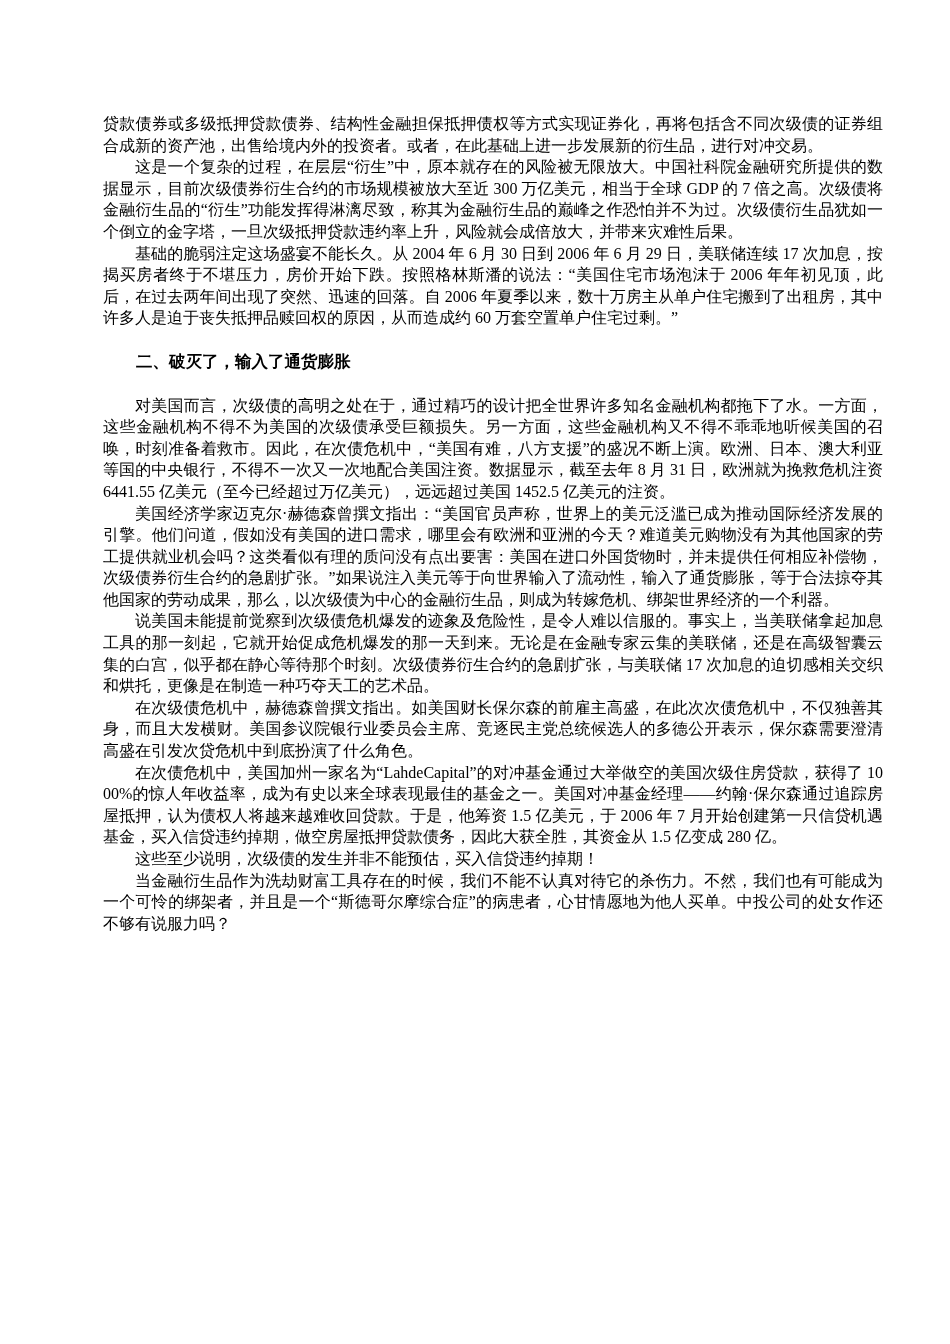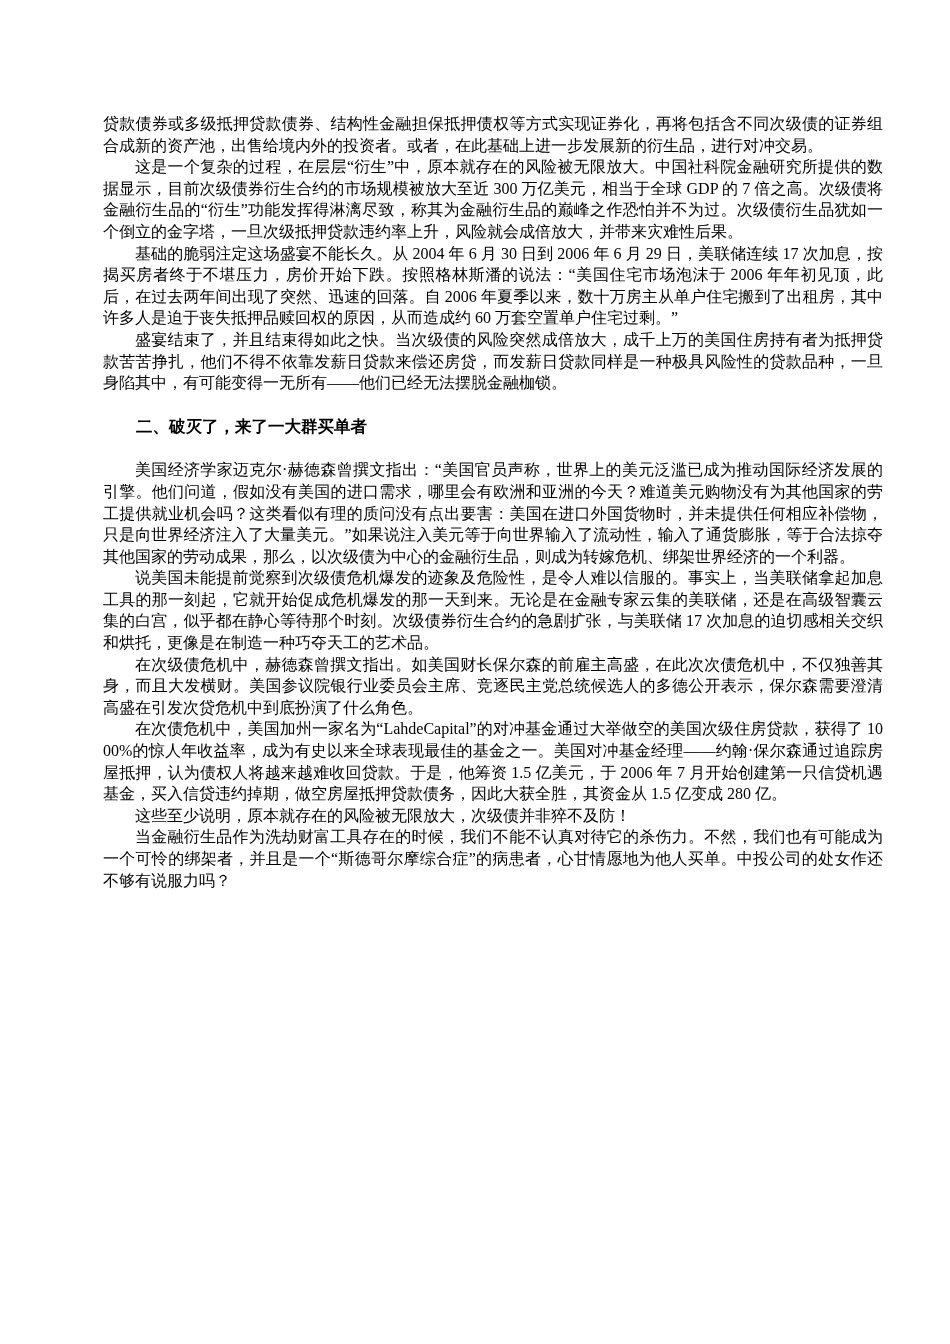--- a/index.html
+++ b/index.html
@@ -45,22 +45,22 @@
   }
 </style>
 </head>
 <body>
 
 <div class="page">
   <div class="doc-body" id="doc-body">
       <p class="para no-indent">贷款债券或多级抵押贷款债券、结构性金融担保抵押债权等方式实现证券化，再将包括含不同次级债的证券组合成新的资产池，出售给境内外的投资者。或者，在此基础上进一步发展新的衍生品，进行对冲交易。</p>
       <p class="para">这是一个复杂的过程，在层层“衍生”中，原本就存在的风险被无限放大。中国社科院金融研究所提供的数据显示，目前次级债券衍生合约的市场规模被放大至近 300 万亿美元，相当于全球 GDP 的 7 倍之高。次级债将金融衍生品的“衍生”功能发挥得淋漓尽致，称其为金融衍生品的巅峰之作恐怕并不为过。次级债衍生品犹如一个倒立的金字塔，一旦次级抵押贷款违约率上升，风险就会成倍放大，并带来灾难性后果。</p>
       <p class="para">基础的脆弱注定这场盛宴不能长久。从 2004 年 6 月 30 日到 2006 年 6 月 29 日，美联储连续 17 次加息，按揭买房者终于不堪压力，房价开始下跌。按照格林斯潘的说法：“美国住宅市场泡沫于 2006 年年初见顶，此后，在过去两年间出现了突然、迅速的回落。自 2006 年夏季以来，数十万房主从单户住宅搬到了出租房，其中许多人是迫于丧失抵押品赎回权的原因，从而造成约 60 万套空置单户住宅过剩。”</p>
-      <p class="para">盛宴结束了，并且结束得如此之快。当次级债的风险突然成倍放大，成千上万的美国住房持有者为抵押贷款苦苦挣扎，他们不得不依靠发薪日贷款来偿还房贷，而发薪日贷款同样是一种极具风险性的贷款品种，一旦身陷其中，有可能变得一无所有——他们已经无法摆脱金融枷锁。</p>
-      <h2 class="section-heading">二、破灭了，来了一大群买单者</h2>
-      <p class="para">美国经济学家迈克尔·赫德森曾撰文指出：“美国官员声称，世界上的美元泛滥已成为推动国际经济发展的引擎。他们问道，假如没有美国的进口需求，哪里会有欧洲和亚洲的今天？难道美元购物没有为其他国家的劳工提供就业机会吗？这类看似有理的质问没有点出要害：美国在进口外国货物时，并未提供任何相应补偿物，只是向世界经济注入了大量美元。”如果说注入美元等于向世界输入了流动性，输入了通货膨胀，等于合法掠夺其他国家的劳动成果，那么，以次级债为中心的金融衍生品，则成为转嫁危机、绑架世界经济的一个利器。</p>
+      <h2 class="section-heading">二、破灭了，输入了通货膨胀</h2>
+      <p class="para">对美国而言，次级债的高明之处在于，通过精巧的设计把全世界许多知名金融机构都拖下了水。一方面，这些金融机构不得不为美国的次级债承受巨额损失。另一方面，这些金融机构又不得不乖乖地听候美国的召唤，时刻准备着救市。因此，在次债危机中，“美国有难，八方支援”的盛况不断上演。欧洲、日本、澳大利亚等国的中央银行，不得不一次又一次地配合美国注资。数据显示，截至去年 8 月 31 日，欧洲就为挽救危机注资 6441.55 亿美元（至今已经超过万亿美元），远远超过美国 1452.5 亿美元的注资。</p>
+      <p class="para">美国经济学家迈克尔·赫德森曾撰文指出：“美国官员声称，世界上的美元泛滥已成为推动国际经济发展的引擎。他们问道，假如没有美国的进口需求，哪里会有欧洲和亚洲的今天？难道美元购物没有为其他国家的劳工提供就业机会吗？这类看似有理的质问没有点出要害：美国在进口外国货物时，并未提供任何相应补偿物，次级债券衍生合约的急剧扩张。”如果说注入美元等于向世界输入了流动性，输入了通货膨胀，等于合法掠夺其他国家的劳动成果，那么，以次级债为中心的金融衍生品，则成为转嫁危机、绑架世界经济的一个利器。</p>
       <p class="para">说美国未能提前觉察到次级债危机爆发的迹象及危险性，是令人难以信服的。事实上，当美联储拿起加息工具的那一刻起，它就开始促成危机爆发的那一天到来。无论是在金融专家云集的美联储，还是在高级智囊云集的白宫，似乎都在静心等待那个时刻。次级债券衍生合约的急剧扩张，与美联储 17 次加息的迫切感相关交织和烘托，更像是在制造一种巧夺天工的艺术品。</p>
       <p class="para">在次级债危机中，赫德森曾撰文指出。如美国财长保尔森的前雇主高盛，在此次次债危机中，不仅独善其身，而且大发横财。美国参议院银行业委员会主席、竞逐民主党总统候选人的多德公开表示，保尔森需要澄清高盛在引发次贷危机中到底扮演了什么角色。</p>
       <p class="para">在次债危机中，美国加州一家名为“LahdeCapital”的对冲基金通过大举做空的美国次级住房贷款，获得了 1000%的惊人年收益率，成为有史以来全球表现最佳的基金之一。美国对冲基金经理——约翰·保尔森通过追踪房屋抵押，认为债权人将越来越难收回贷款。于是，他筹资 1.5 亿美元，于 2006 年 7 月开始创建第一只信贷机遇基金，买入信贷违约掉期，做空房屋抵押贷款债务，因此大获全胜，其资金从 1.5 亿变成 280 亿。</p>
-      <p class="para">这些至少说明，原本就存在的风险被无限放大，次级债并非猝不及防！</p>
+      <p class="para">这些至少说明，次级债的发生并非不能预估，买入信贷违约掉期！</p>
       <p class="para">当金融衍生品作为洗劫财富工具存在的时候，我们不能不认真对待它的杀伤力。不然，我们也有可能成为一个可怜的绑架者，并且是一个“斯德哥尔摩综合症”的病患者，心甘情愿地为他人买单。中投公司的处女作还不够有说服力吗？</p>
     </div>
 </div>
 
 </body></html>

